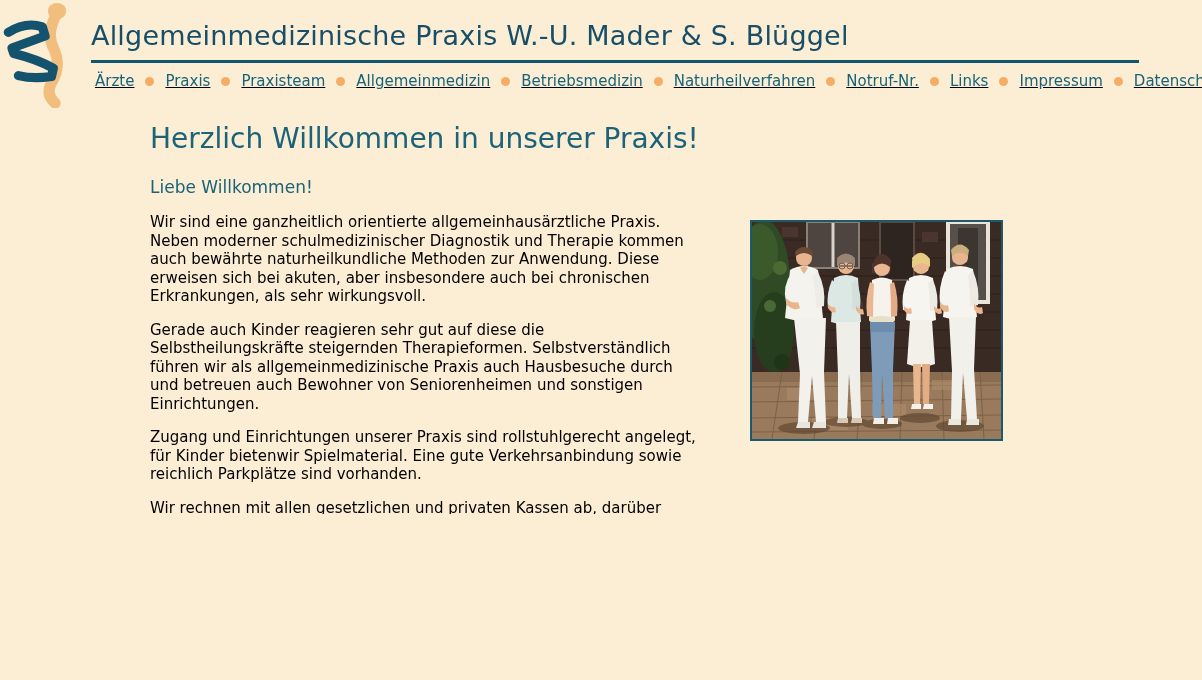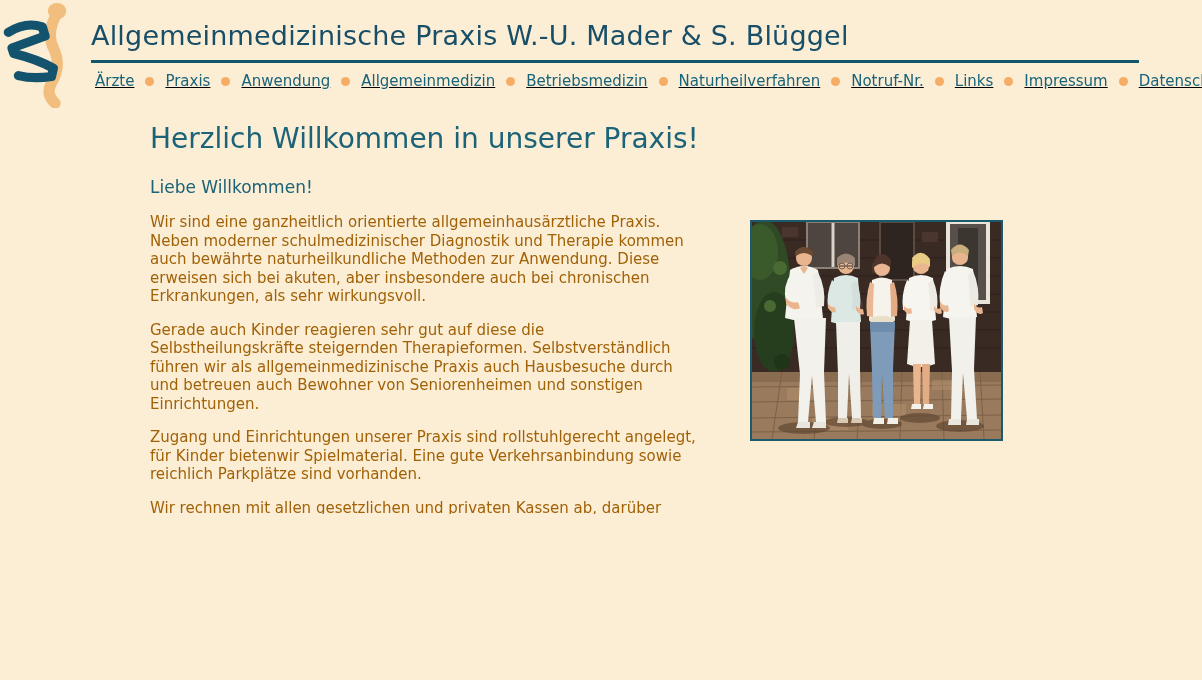--- a/index.html
+++ b/index.html
@@ -13,21 +13,21 @@
               border-bottom:3px solid #14556E;letter-spacing:0.2px;}
   .nav{margin-top:9px;font-size:15px;display:flex;align-items:center;flex-wrap:nowrap;padding-left:4px;text-decoration:underline;}
   .nav a{color:#17647A;text-decoration:none;cursor:pointer;white-space:nowrap;}
   .nav .dot{display:inline-block;width:9px;height:9px;border-radius:50%;
             background:#F5AD66;margin:0 11px;flex:0 0 auto;}
 
   
   .content{position:absolute;left:150px;top:122px;width:640px;}
   .h1{font-size:28px;font-weight:400;color:#1A6378;margin:0 0 22px 0;}
   .h2{font-size:17px;font-weight:400;color:#1A6378;margin:0 0 16px 0;}
-  .content p{font-size:15px;line-height:18.5px;color:#a16207;margin:0 0 15px 0;white-space:pre-line;}
+  .content p{font-size:15px;line-height:18.5px;color:#000000;margin:0 0 15px 0;white-space:pre-line;}
   .content p.last{margin-top:24px;}
 
   
   .photo{position:absolute;left:750px;top:220px;width:253px;height:221px;
          border:2px solid #1B5A6B;background:#3E2B24;box-sizing:border-box;}
   .photo svg{display:block;width:100%;height:100%;}
 </style>
 </head>
 <body>
 
@@ -45,21 +45,21 @@
     </svg>
   </div>
 
   <div class="header-text">
     <h1 class="site-title">Allgemeinmedizinische Praxis W.-U. Mader &amp; S. Blüggel</h1>
     <nav class="nav">
       <a>Ärzte</a>
       <span class="dot"></span>
       <a>Praxis</a>
       <span class="dot"></span>
-      <a>Anwendung</a>
+      <a>Praxisteam</a>
       <span class="dot"></span>
       <a>Allgemeinmedizin</a>
       <span class="dot"></span>
       <a>Betriebsmedizin</a>
       <span class="dot"></span>
       <a>Naturheilverfahren</a>
       <span class="dot"></span>
       <a>Notruf-Nr.</a>
       <span class="dot"></span>
       <a>Links</a>

